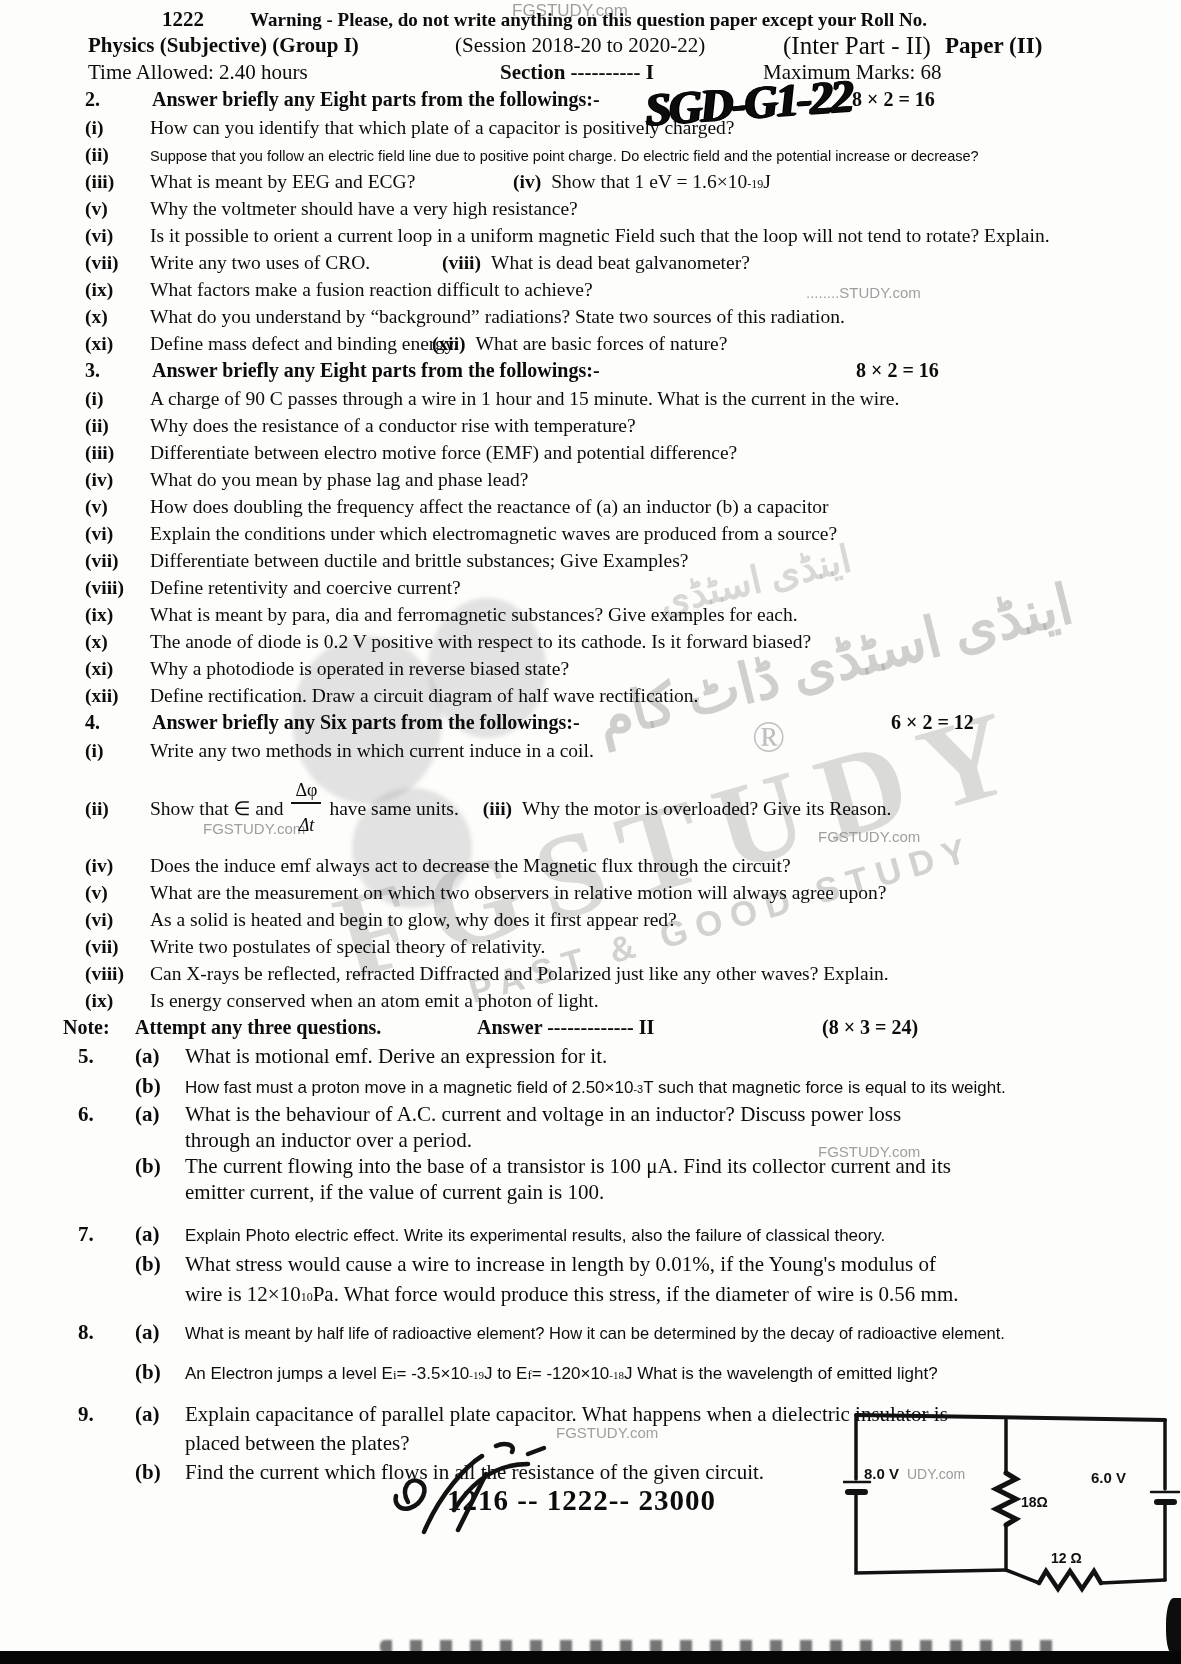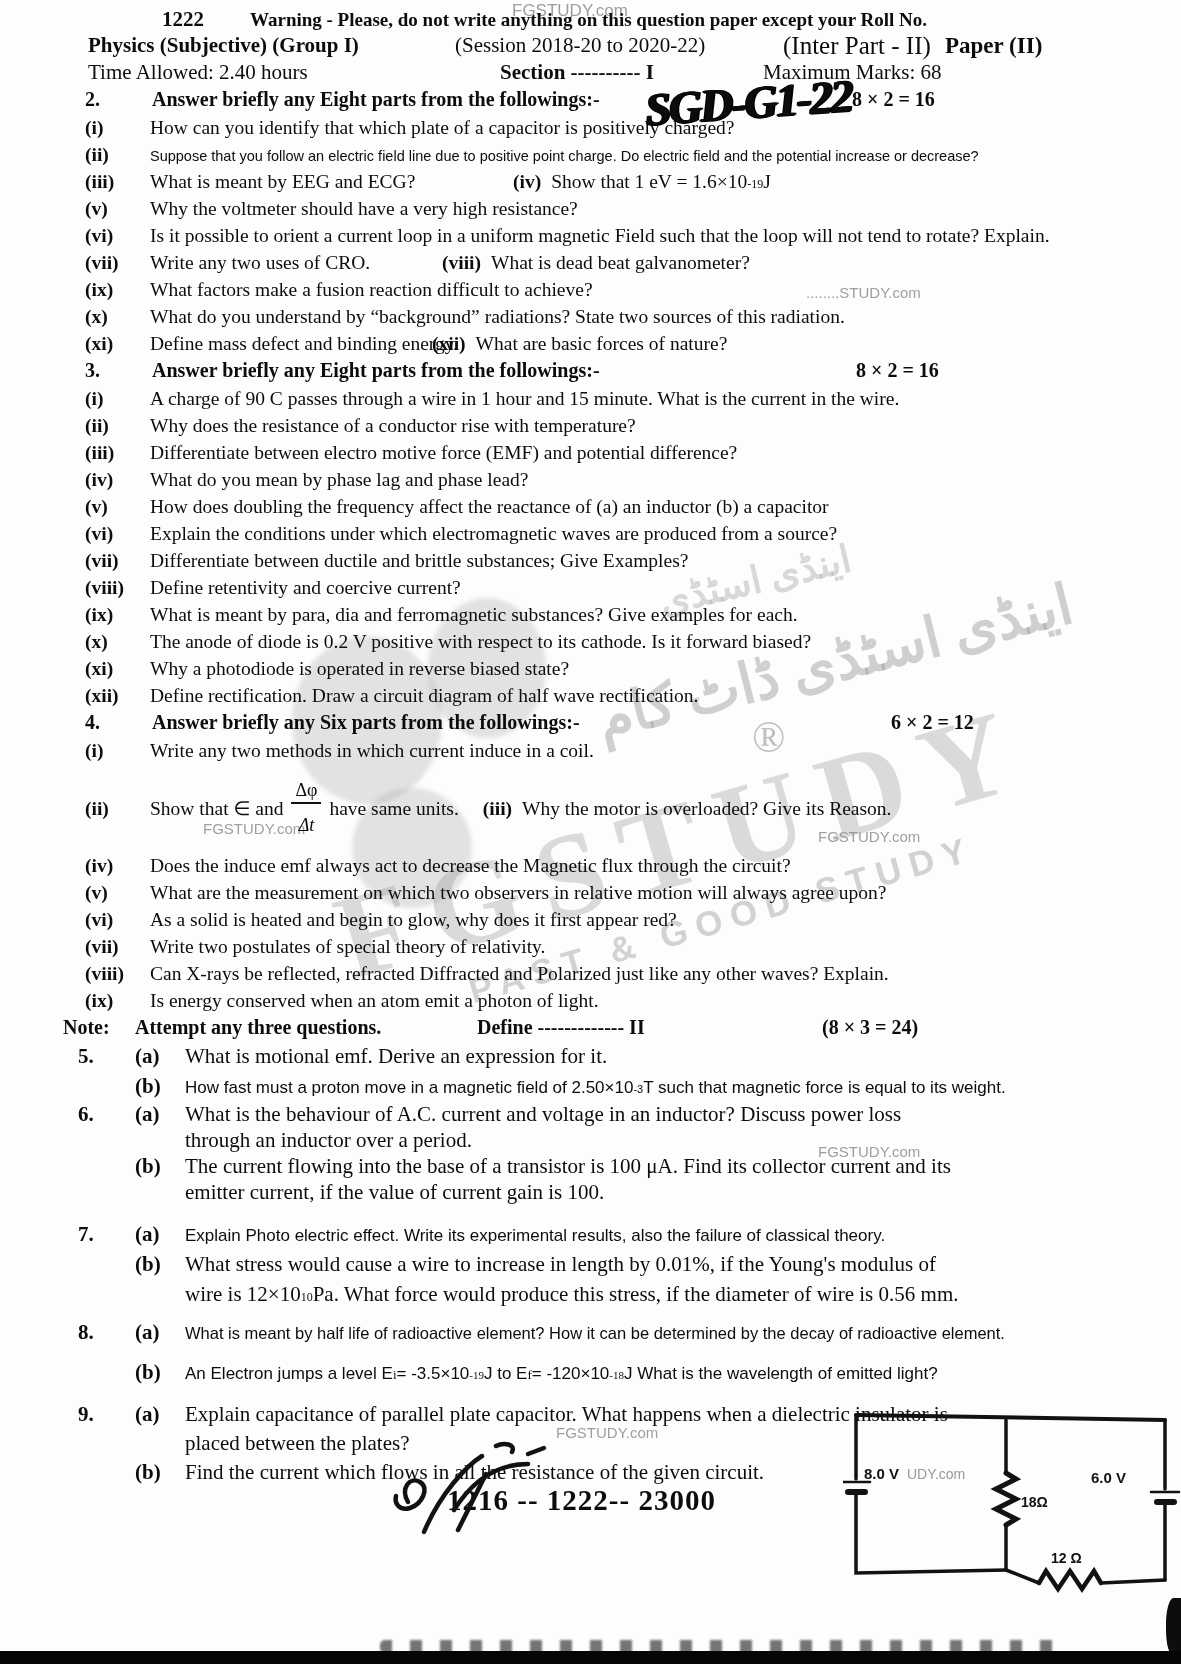--- a/index.html
+++ b/index.html
@@ -261,21 +261,21 @@
       <span>Can X-rays be reflected, refracted Diffracted and Polarized just like any other waves? Explain.</span>
     </div>
   <div class="r">
       <span class="lb">(ix)</span>
       <span>Is energy conserved when an atom emit a photon of light.</span>
     </div>
 
   <div class="hrow">
     <span class="abs b" style="left:63px;font-size:20px;">Note:</span>
     <span class="abs b" style="left:135px;font-size:20px;">Attempt any three questions.</span>
-    <span class="abs b" style="left:477px;font-size:20px;">Define ------------- II</span>
+    <span class="abs b" style="left:477px;font-size:20px;">Answer ------------- II</span>
     <span class="abs b" style="left:822px;font-size:20px;">(8 × 3 = 24)</span>
   </div>
 
   <div class="r2">
     <span class="n2">5.</span>
     <span class="lt2">(a)</span>
     <span>What is motional emf. Derive an expression for it.</span>
   </div>
   <div class="r2">
     <span class="n2"></span>

